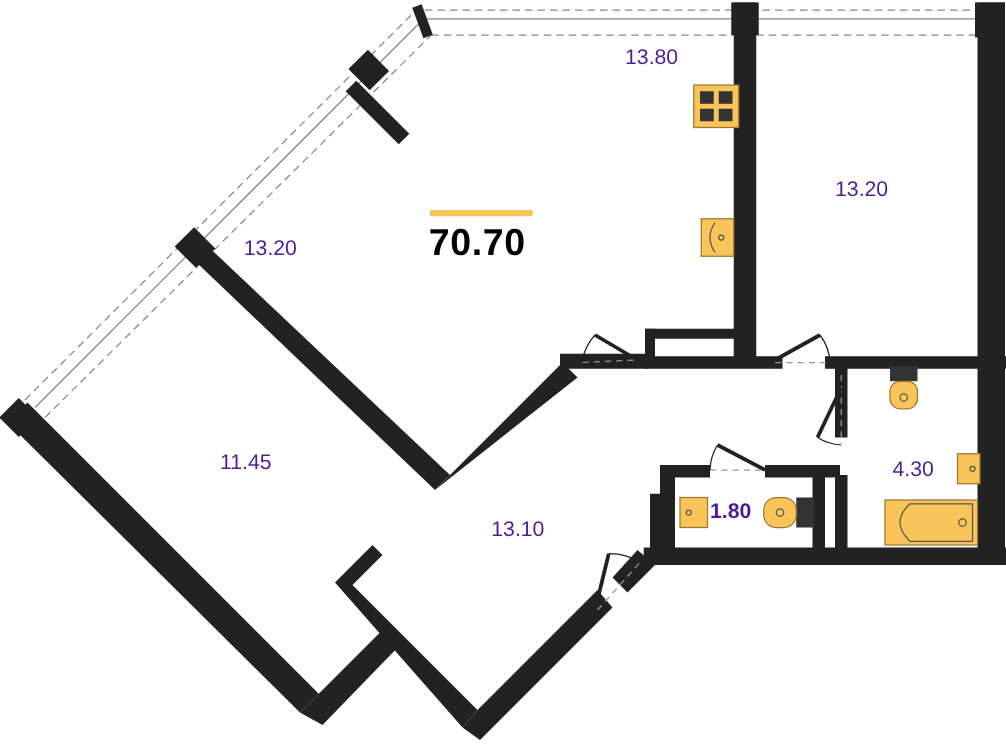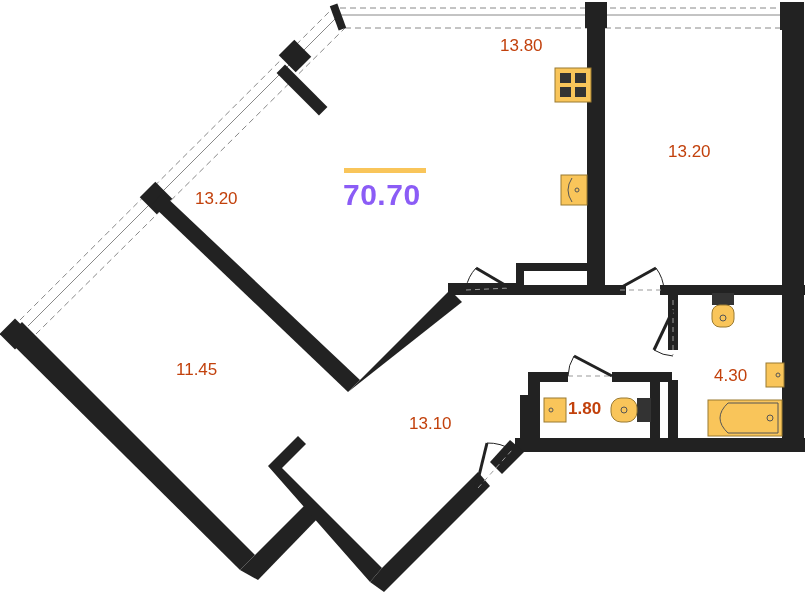--- a/index.html
+++ b/index.html
@@ -1,19 +1,19 @@
 <!DOCTYPE html>
 <html><head>
 <meta charset="utf-8">
 <style>
   html, body { margin: 0; padding: 0; background: #ffffff; }
   body { width: 805px; height: 600px; overflow: hidden; position: relative; font-family: "Liberation Sans", "DejaVu Sans", sans-serif; }
   svg { position: absolute; left: 0; top: 0; }
-  .label { position: absolute; font-size: 17px; color: #c2410c; white-space: nowrap; }
-  .total { position: absolute; font-size: 30px; font-weight: bold; color: #8b5cf6; white-space: nowrap; letter-spacing: 0.5px; }
+  .label { position: absolute; font-size: 17px; color: #4c1d95; white-space: nowrap; }
+  .total { position: absolute; font-size: 30px; font-weight: bold; color: #000000; white-space: nowrap; letter-spacing: 0.5px; }
   .total-bar { position: absolute; height: 5px; }
 </style>
 </head>
 <body>
 
 <svg width="805" height="600" viewBox="0 0 805 600" xmlns="http://www.w3.org/2000/svg">
 
   <g stroke="#888" fill="none">
     <line x1="340" y1="8" x2="800" y2="8" stroke-dasharray="6,4"></line>
     <line x1="340" y1="15" x2="800" y2="15"></line>
@@ -125,15 +125,15 @@
   </g>
 </svg>
 
 <div class="total-bar" style="left:344px; top:168px; width:82px; background:#f9c55a;"></div>
 <div class="total" style="left:343px; top:178px;">70.70</div>
 
 <div class="label" style="left:500px; top:36px;">13.80</div>
 <div class="label" style="left:195px; top:189px;">13.20</div>
 <div class="label" style="left:668px; top:142px;">13.20</div>
 <div class="label" style="left:176px; top:360px;">11.45</div>
-<div class="label" style="left:393px; top:414px;margin-left:16px;">13.10</div>
+<div class="label" style="left:393px; top:414px;">13.10</div>
 <div class="label" style="left:714px; top:366px;">4.30</div>
 <div class="label" style="left:568px; top:399px;font-weight:bold;">1.80</div>
 
 </body></html>

